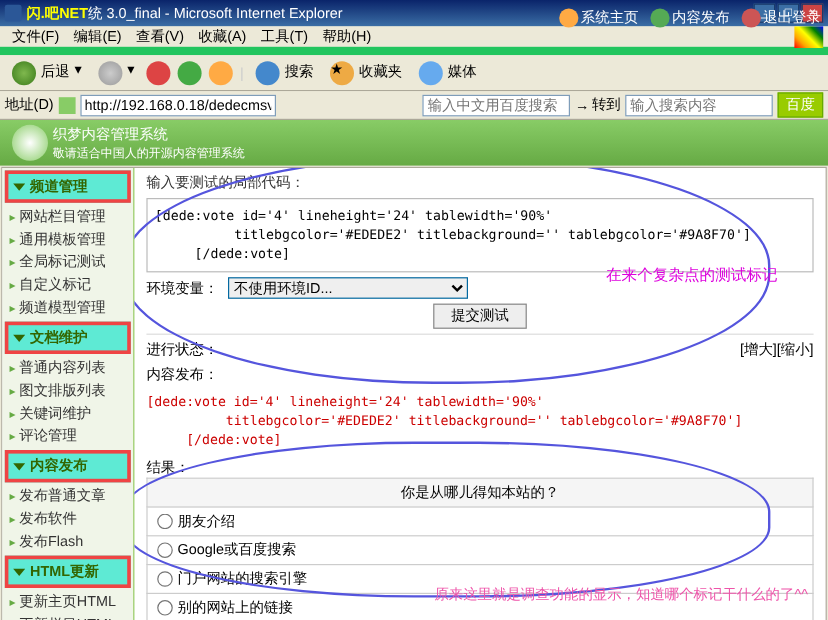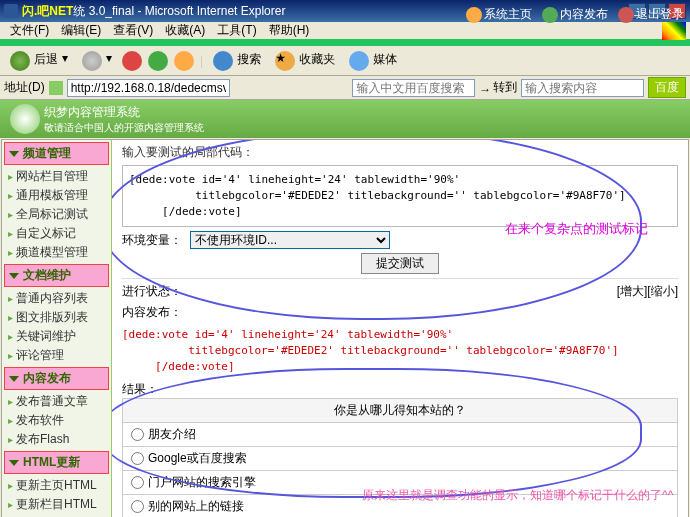--- a/index.html
+++ b/index.html
@@ -28,21 +28,21 @@
 .addr .goto{display:flex;align-items:center;gap:2px}
 .addr .bd-input{width:110px;height:18px;border:1px solid #7f9db9}
 .addr .bd-btn{background:#9c0;color:#fff;padding:1px 6px;border:1px solid #6a0}
 .content{height:400px;background:#fff;display:flex;border:1px solid #aca899;margin:1px}
 .sidebar{width:110px;background:#f0f5e8;border-right:1px solid #9c6;overflow:hidden}
 .logo-circ{width:30px;height:30px;background:radial-gradient(#fff,#8c6);border-radius:50%;margin-right:4px}
 .top-right{position:absolute;right:6px;top:6px;display:flex;gap:10px}
 .top-right span{display:flex;align-items:center;gap:2px}
 .tr-icon{width:16px;height:16px;background:#fa4;border-radius:50%;display:inline-block}
 .header-row{height:38px;background:linear-gradient(#8c6,#6a4);display:flex;align-items:center;color:#fff;padding:0 10px}
-.sb-section{background:#f9a8d4;border:1px solid #ef4444;margin:2px;padding:2px 4px;display:flex;align-items:center;gap:4px;font-weight:bold;color:#360}
+.sb-section{background:#5eead4;border:3px solid #ef4444;margin:2px;padding:2px 4px;display:flex;align-items:center;gap:4px;font-weight:bold;color:#360}
 .sb-arrow{width:0;height:0;border-left:5px solid transparent;border-right:5px solid transparent;border-top:6px solid #360}
 .sb-item{display:flex;align-items:center;gap:3px;padding:1px 6px;color:#333}
 .sb-item::before{content:"▸";color:#6a4;font-size:10px}
 .main{flex:1;padding:4px 10px;overflow:hidden;position:relative}
 .fs-title{color:#333;margin-bottom:4px}
 .codebox{border:1px solid #bbb;padding:6px;font-family:monospace;font-size:11px;background:#fff;line-height:16px}
 .anno1{color:#d0d;position:absolute;top:80px;right:40px;font-size:13px}
 .row{display:flex;align-items:flex-end;gap:8px;margin:4px 0}
 select{border:1px solid #0369a1;height:18px;width:200px}
 .submit-btn{margin:4px auto;display:block;padding:1px 14px;border:1px solid #888;background:#eee}

